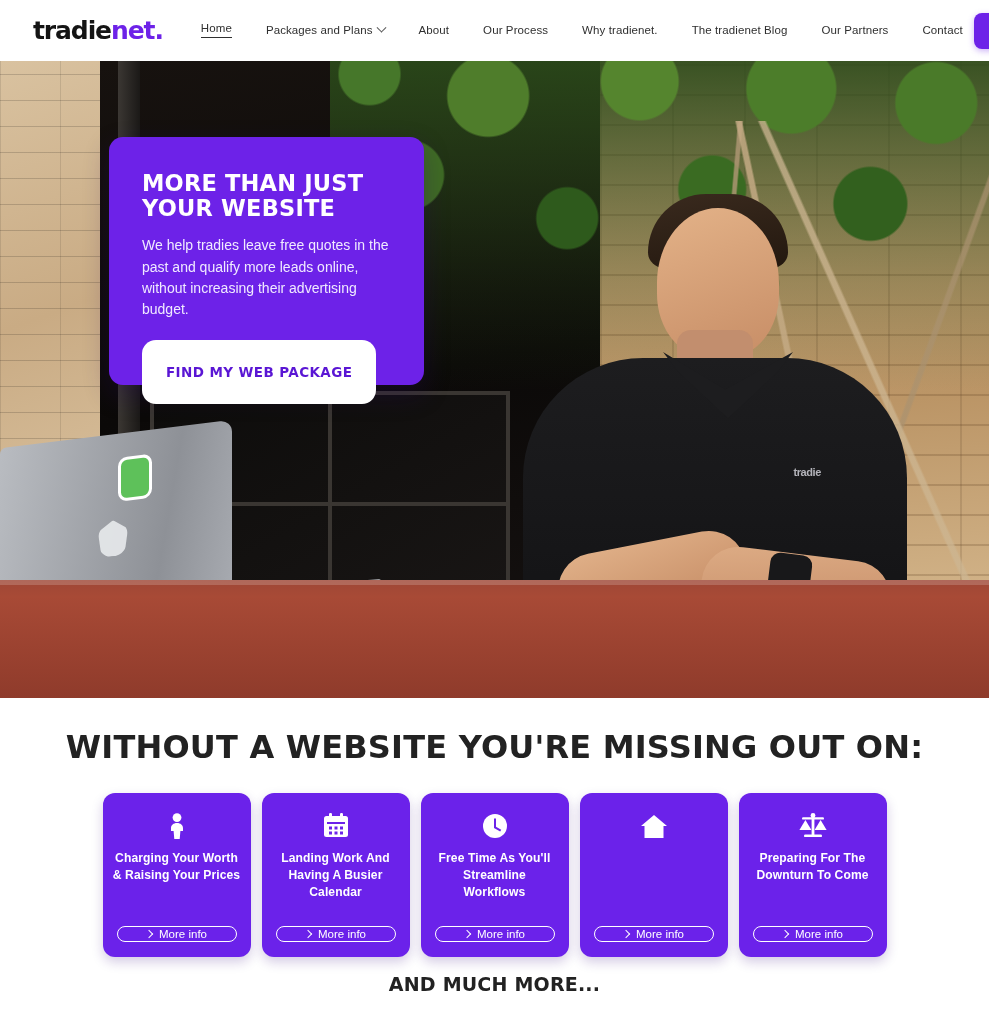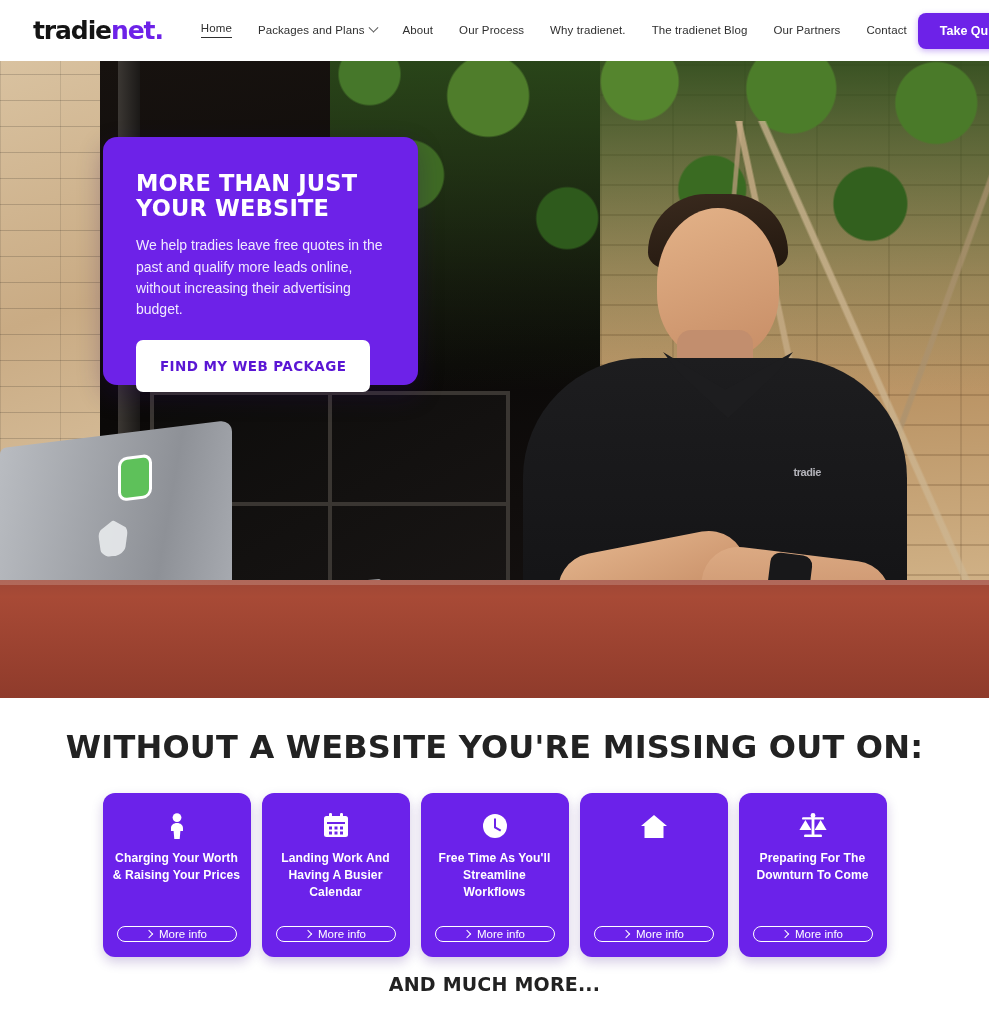--- a/index.html
+++ b/index.html
@@ -26,21 +26,21 @@
     font-weight: 700;
     letter-spacing: -1.1px;
     white-space: nowrap;
     line-height: 1;
     margin-right: 27px;
     user-select: none;
   }
   .logo .t-black { color: #141414; }
   .logo .t-purple { color: #6d22e8; text-align: center; }
 
-  .main-nav { display: flex; align-items: center; gap: 4px; flex: 1; }
+  .main-nav { display: flex; align-items: center; gap: 12px; flex: 1; }
   .nav-item {
     font-size: 11.5px;
     color: #2f2f2f;
     letter-spacing: .1px;
     padding: 0 11px;
     white-space: nowrap;
     display: flex;
     align-items: center;
     gap: 5px;
     cursor: pointer;
@@ -257,21 +257,21 @@
   .phone {
     position: absolute; left: 615px; bottom: 48px; width: 86px; height: 34px;
     background: linear-gradient(180deg,#2b2b30,#141418);
     border-radius: 7px; transform: rotate(-5deg);
     box-shadow: 0 3px 7px rgba(0,0,0,.4);
   }
 
   
   .hero-card {
     position: absolute;
-    left: 103px; top: 76px;
+    left: 109px; top: 76px;
     width: 315px; height: 248px;
     background: #6d22e8;
     border-radius: 14px;
     padding: 34px 32px 0 33px;
     box-shadow: 0 10px 26px rgba(40,10,90,.30);
   }
   .hero-title {
     font-family: "DejaVu Sans", sans-serif;
     font-weight: 700;
     font-size: 22.5px;
@@ -286,27 +286,27 @@
     line-height: 1.52;
     color: #f0eaff;
     max-width: 248px;
   }
   .hero-cta {
     margin-top: 20px;
     display: inline-block;
     background: #ffffff;
     color: #5a16d4;
     border: none;
-    border-radius: 7px;
+    border-radius: 14px;
     font-family: "DejaVu Sans", sans-serif;
     font-weight: 700;
     font-size: 13.5px;
     letter-spacing: .4px;
     text-transform: uppercase;
-    padding: 18px 24px;
+    padding: 24px 24px;
     cursor: pointer;
   }
 
   
   .features { padding-top: 30px; background: #fff; }
   .features-heading {
     text-align: center;
     font-family: "DejaVu Sans", sans-serif;
     font-weight: 700;
     font-size: 32px;

